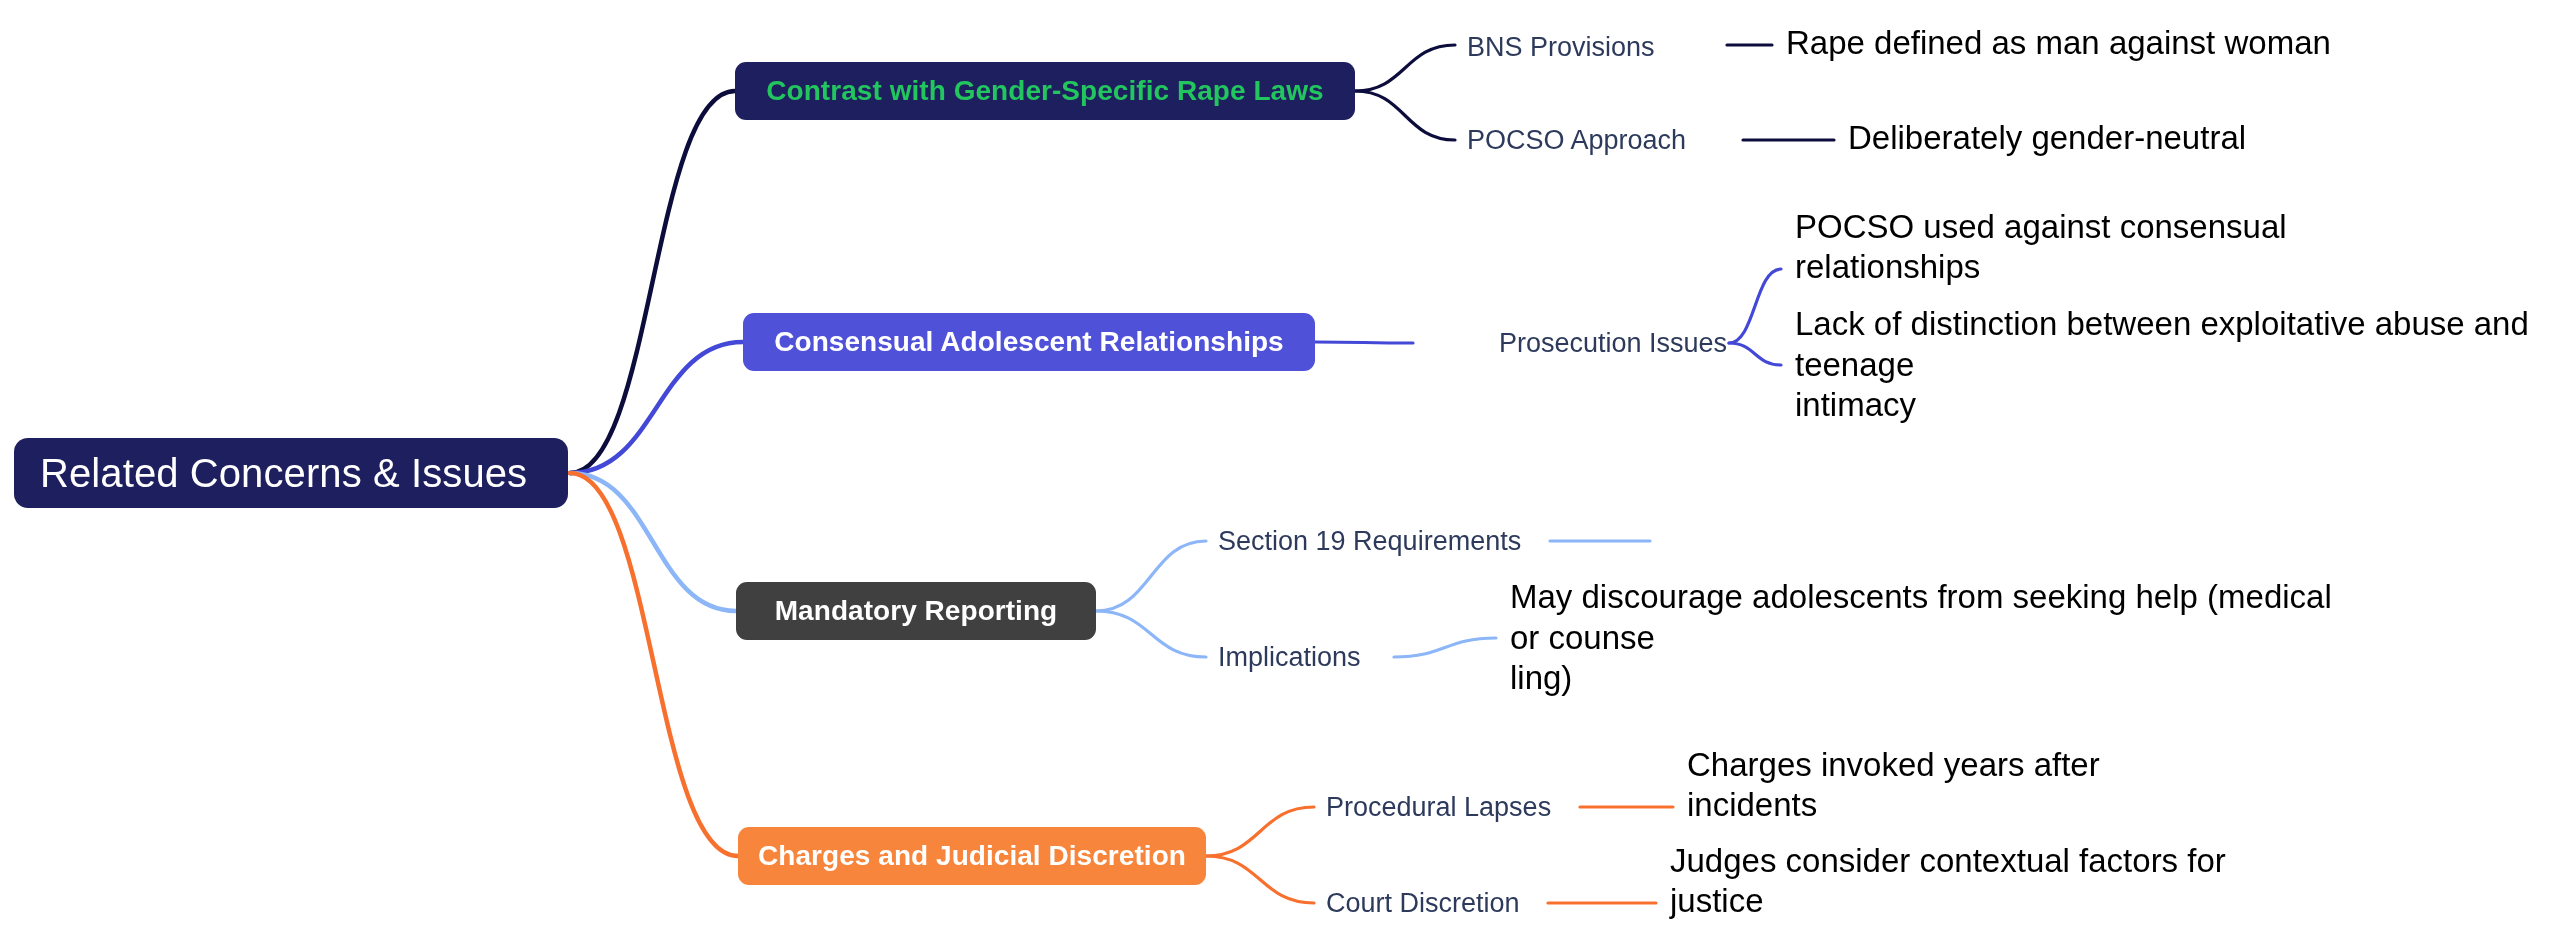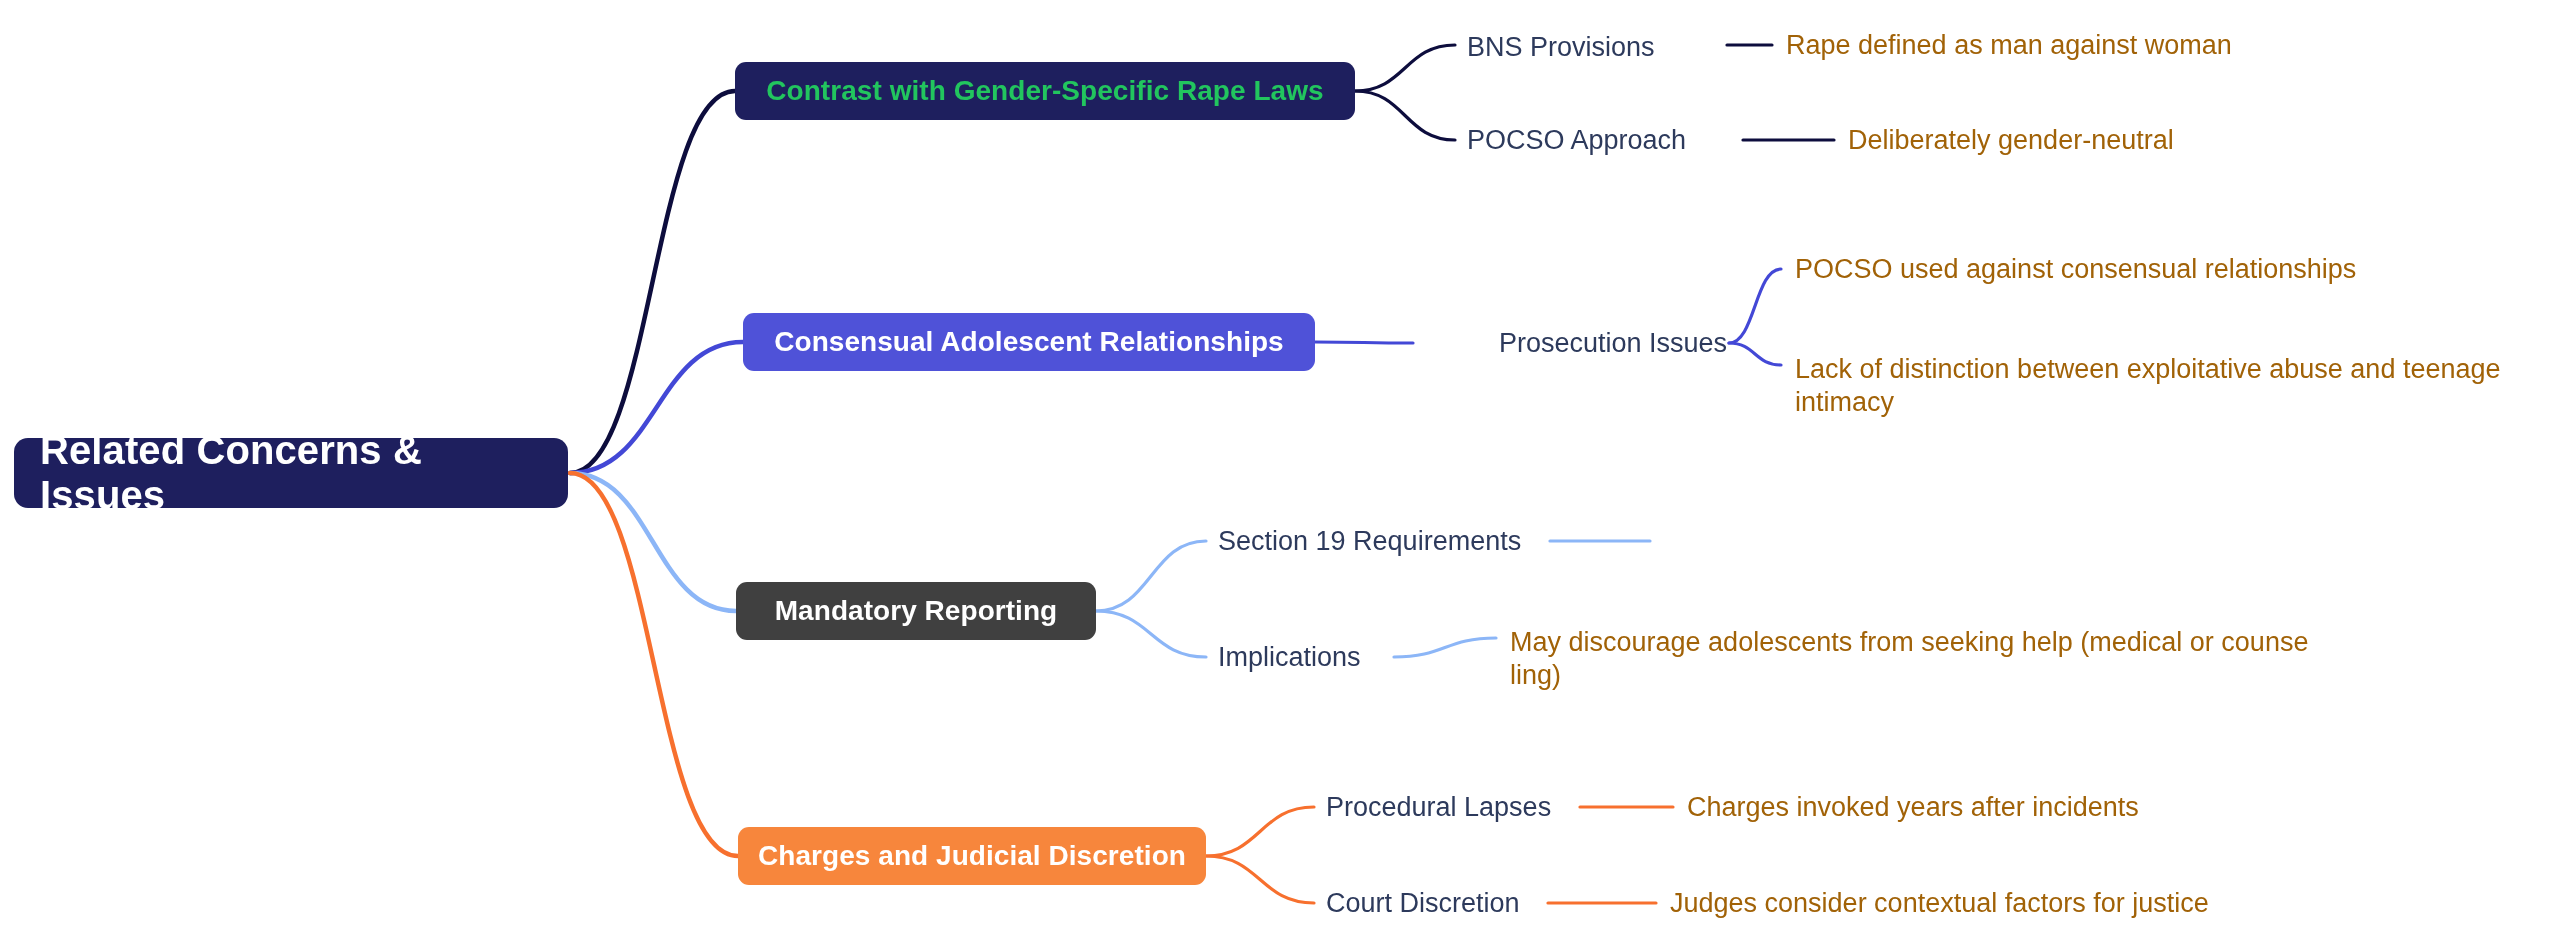--- a/index.html
+++ b/index.html
@@ -33,21 +33,21 @@
     display: flex;
     align-items: center;
     white-space: pre-wrap;
   }
   
   .node-root {
     border-radius: 14px;
     padding: 0 26px;
     color: #ffffff;
     font-size: 40px;
-    font-weight: 700;
+    font-weight: 400;
     letter-spacing: 0.1px;
     justify-content: flex-start;
   }
   
   .node-l1 {
     border-radius: 11px;
     padding: 0 20px;
     color: #ffffff;
     font-size: 28px;
     font-weight: 700;
@@ -56,25 +56,25 @@
   }
   
   .node-l2 {
     color: #2d3a5c;
     font-size: 27px;
     font-weight: 400;
     justify-content: flex-start;
   }
   
   .node-l3 {
-    color: #a16207;
-    font-size: 27px;
+    color: #000000;
+    font-size: 33px;
     font-weight: 400;
     justify-content: flex-start;
-    align-items: center;
+    align-items: flex-end;
     line-height: 1.22;
   }
   .node-l3 .txt { display: block; }
 </style>
 </head>
 <body>
 
 <div id="mindmap">
 
   <svg id="edges" viewBox="0 0 2560 930" xmlns="http://www.w3.org/2000/svg" fill="none" stroke-linecap="round">

